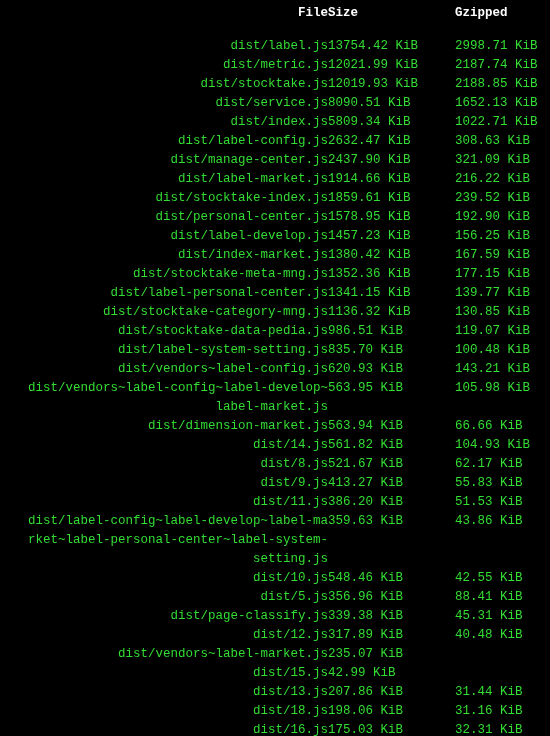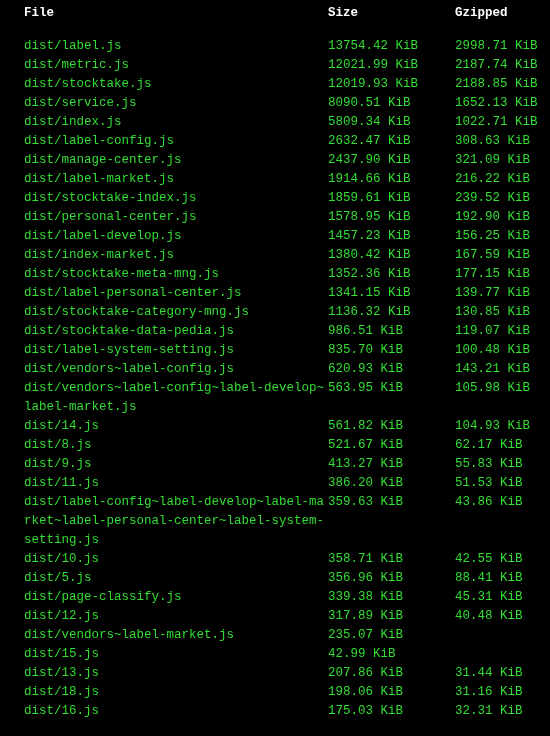--- a/index.html
+++ b/index.html
@@ -45,20 +45,21 @@
     .header-row .col-file,
     .header-row .col-size,
     .header-row .col-gzipped {
       color: #ffffff;
     }
     .green-text {
       color: #33dd33;
     }
     .file-indent {
       padding-left: 16px;
+      text-align: right;
     }
   </style>
 </head>
 <body>
 
 <div class="table-container">
   <div class="header-row">
     <div class="col-file file-indent">File</div>
     <div class="col-size">Size</div>
     <div class="col-gzipped">Gzipped</div>
@@ -153,20 +154,25 @@
         <div class="col-file file-indent">dist/vendors~label-config.js</div>
         <div class="col-size">620.93 KiB</div>
         <div class="col-gzipped">143.21 KiB</div>
       </div>
       <div class="data-row green-text">
         <div class="col-file file-indent">dist/vendors~label-config~label-develop~label-market.js</div>
         <div class="col-size">563.95 KiB</div>
         <div class="col-gzipped">105.98 KiB</div>
       </div>
       <div class="data-row green-text">
+        <div class="col-file file-indent">dist/dimension-market.js</div>
+        <div class="col-size">563.94 KiB</div>
+        <div class="col-gzipped">66.66 KiB</div>
+      </div>
+      <div class="data-row green-text">
         <div class="col-file file-indent">dist/14.js</div>
         <div class="col-size">561.82 KiB</div>
         <div class="col-gzipped">104.93 KiB</div>
       </div>
       <div class="data-row green-text">
         <div class="col-file file-indent">dist/8.js</div>
         <div class="col-size">521.67 KiB</div>
         <div class="col-gzipped">62.17 KiB</div>
       </div>
       <div class="data-row green-text">
@@ -179,21 +185,21 @@
         <div class="col-size">386.20 KiB</div>
         <div class="col-gzipped">51.53 KiB</div>
       </div>
       <div class="data-row green-text">
         <div class="col-file file-indent">dist/label-config~label-develop~label-market~label-personal-center~label-system-setting.js</div>
         <div class="col-size">359.63 KiB</div>
         <div class="col-gzipped">43.86 KiB</div>
       </div>
       <div class="data-row green-text">
         <div class="col-file file-indent">dist/10.js</div>
-        <div class="col-size">358.71 KiB</div>
+        <div class="col-size">548.46 KiB</div>
         <div class="col-gzipped">42.55 KiB</div>
       </div>
       <div class="data-row green-text">
         <div class="col-file file-indent">dist/5.js</div>
         <div class="col-size">356.96 KiB</div>
         <div class="col-gzipped">88.41 KiB</div>
       </div>
       <div class="data-row green-text">
         <div class="col-file file-indent">dist/page-classify.js</div>
         <div class="col-size">339.38 KiB</div>

